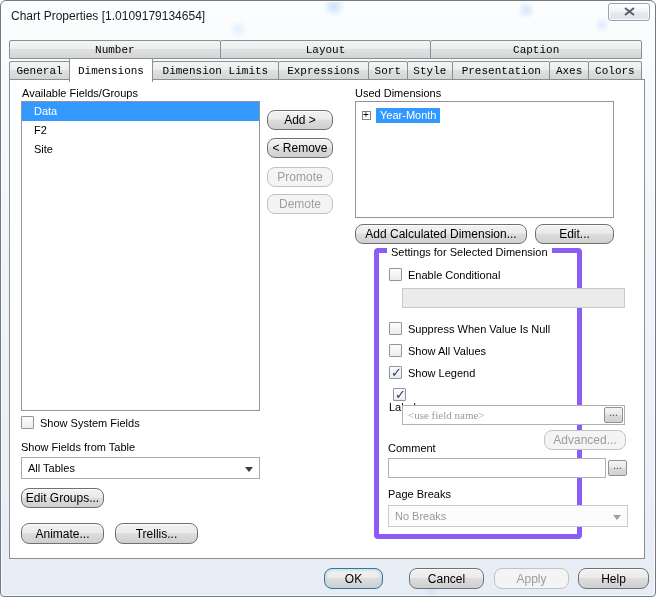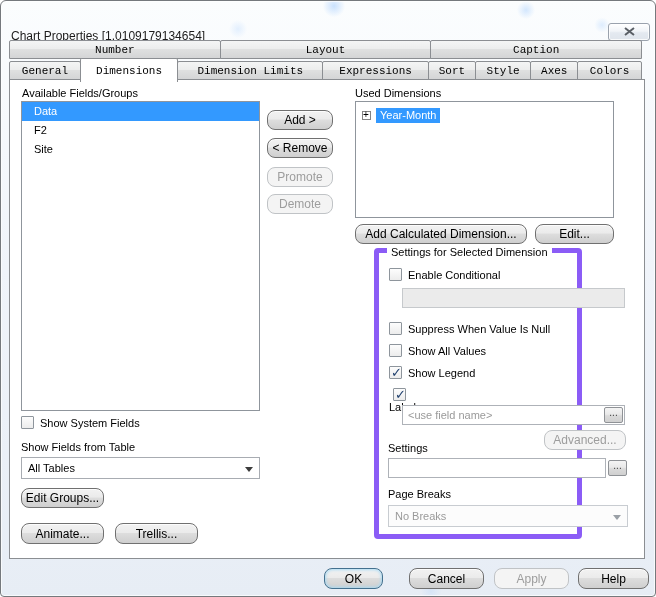--- a/index.html
+++ b/index.html
@@ -12,21 +12,21 @@
     background:
       radial-gradient(circle 16px at 333px 5px,  rgba(120,180,255,.38), rgba(120,180,255,0) 70%),
       radial-gradient(circle 13px at 525px 9px,  rgba(120,180,255,.30), rgba(120,180,255,0) 70%),
       radial-gradient(circle 11px at 601px 24px, rgba(120,180,255,.22), rgba(120,180,255,0) 70%),
       radial-gradient(circle 13px at 237px 28px, rgba(120,180,255,.18), rgba(120,180,255,0) 70%),
       radial-gradient(circle 15px at 430px 590px, rgba(120,180,255,.15), rgba(120,180,255,0) 70%),
       linear-gradient(180deg,#fbfdfe 0%, #f0f4fa 45%, #e7edf5 100%);
     box-shadow: inset 0 0 0 1px rgba(255,255,255,.7);
   }
 
-  .titlebar { position:absolute; left:0; top:0; width:100%; height:32px;margin-top:20px; }
+  .titlebar { position:absolute; left:0; top:0; width:100%; height:32px; }
   .title-text { position:absolute; left:10px; top:8px; font-size:12px; color:#1b1b1b; text-shadow:0 0 2px #fff; white-space:nowrap; }
   .close-btn {
     position:absolute; left:607px; top:2px; width:42px; height:18px;
     background:linear-gradient(#ffffff,#f1f4f8 45%, #e4e9f0 55%, #dfe5ec);
     border:1px solid #9aa2ad; border-radius:3px;
     display:flex; align-items:center; justify-content:center; cursor:pointer;
     box-shadow: inset 0 0 0 1px rgba(255,255,255,.8);
   }
 
   
@@ -172,20 +172,23 @@
       </div>
     <div class="tab" style="flex-grow:85">
         <span>Expressions</span>
       </div>
     <div class="tab" style="flex-grow:48">
         <span>Sort</span>
       </div>
     <div class="tab" style="flex-grow:52">
         <span>Style</span>
       </div>
+    <div class="tab" style="flex-grow:88">
+        <span>Presentation</span>
+      </div>
     <div class="tab" style="flex-grow:48">
         <span>Axes</span>
       </div>
     <div class="tab" style="flex-grow:58">
         <span>Colors</span>
       </div>
   </div>
 
   <div class="page">
 
@@ -249,26 +252,26 @@
       </div>
       <div class="checkbox-row" style="left:10px; top:113px;">
         <span class="checkbox checked"></span>
         <span>Show Legend</span>
       </div>
       <div class="checkbox-row" style="left:10px; top:135px;flex-direction:column;">
         <span class="checkbox checked"></span>
         <span>Label</span>
       </div>
 
-      <input class="textfield" style="left: 23px; top: 152px; width: 223px;" placeholder="&lt;use field name&gt;">
+      <input class="textfield" style="left: 23px; top: 152px; width: 223px; font-family: Liberation Serif, serif;" placeholder="&lt;use field name&gt;">
       <div class="mini-btn" style="left:225px; top:154px;">...</div>
 
       <div class="btn disabled" style="left:165px; top:177px; width:82px; height:20px;">Advanced...</div>
 
-      <div class="lbl" style="left:9px; top:189px;">Settings</div>
+      <div class="lbl" style="left:9px; top:189px;">Comment</div>
       <input class="textfield" style="left: 9px; top: 205px; width: 218px;" value="">
       <div class="mini-btn" style="left:229px; top:207px;">...</div>
 
       <div class="lbl" style="left:9px; top:235px;">Page Breaks</div>
       <div class="combo disabled" style="left:9px; top:252px; width:240px;">
         <span>No Breaks</span>
         <span class="arrow"></span>
       </div>
     </div>
   </div>

